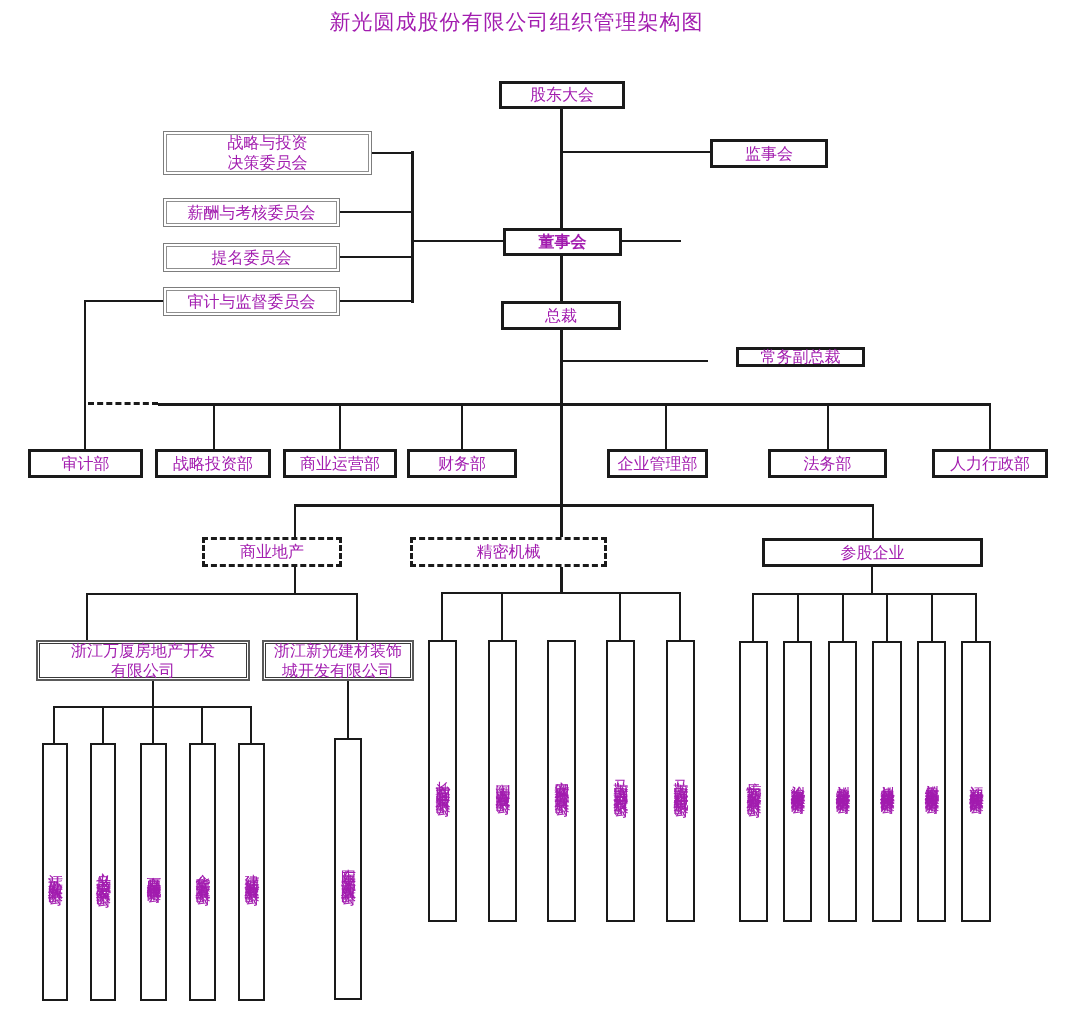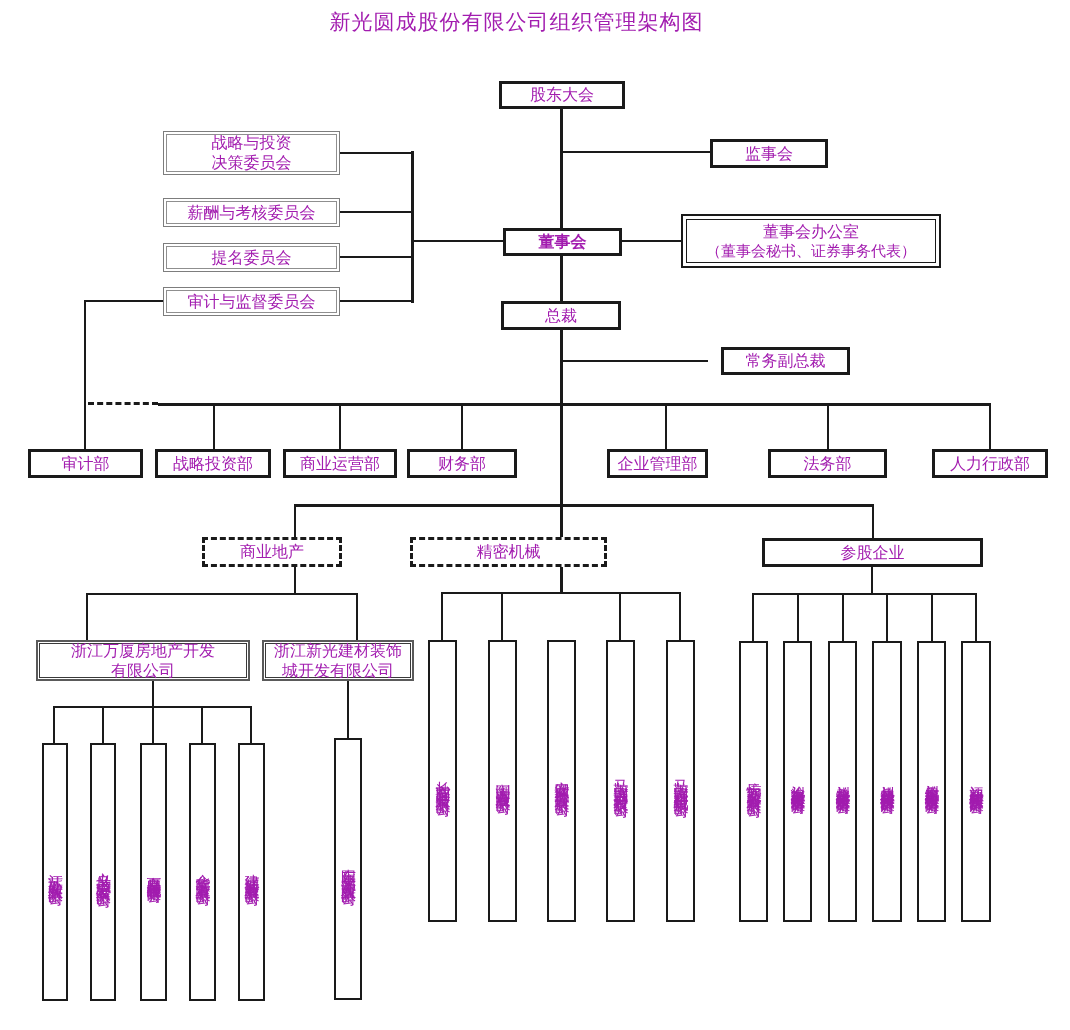--- a/index.html
+++ b/index.html
@@ -84,43 +84,39 @@
 
   <div class="box b3" style="left:499px;top:81px;width:126px;height:28px">
     <span>股东大会</span>
   </div>
   <div class="box b3" style="left:710px;top:139px;width:118px;height:29px">
     <span>监事会</span>
   </div>
   <div class="box b3 bold" style="left:503px;top:228px;width:119px;height:28px">
     <span>董事会</span>
   </div>
-  <div class="box dbl-dark" style="left:681px;top:214px;width:260px;height:54px">
-    <span>董事会办公室</span>
-    <span class="small">（董事会秘书、证券事务代表）</span>
-  </div>
-
-  <div class="box dbl-gray" style="left:163px;top:131px;width:177px;height:44px">
+
+  <div class="box dbl-gray" style="left:163px;top:131px;width:209px;height:44px">
     <span>战略与投资</span>
     <span>决策委员会</span>
   </div>
   <div class="box dbl-gray" style="left:163px;top:198px;width:177px;height:29px">
     <span>薪酬与考核委员会</span>
   </div>
   <div class="box dbl-gray" style="left:163px;top:243px;width:177px;height:29px">
     <span>提名委员会</span>
   </div>
   <div class="box dbl-gray" style="left:163px;top:287px;width:177px;height:29px">
     <span>审计与监督委员会</span>
   </div>
 
   <div class="box b3" style="left:501px;top:301px;width:120px;height:29px">
     <span>总裁</span>
   </div>
-  <div class="box b3" style="left:721px;top:347px;width:129px;height:28px">
+  <div class="box b3" style="left:736px;top:347px;width:129px;height:20px">
     <span>常务副总裁</span>
   </div>
 
   <div class="box b3" style="left:28px;top:449px;width:115px;height:29px">
     <span>审计部</span>
   </div>
   <div class="box b3" style="left:155px;top:449px;width:116px;height:29px">
     <span>战略投资部</span>
   </div>
   <div class="box b3" style="left:283px;top:449px;width:114px;height:29px">

